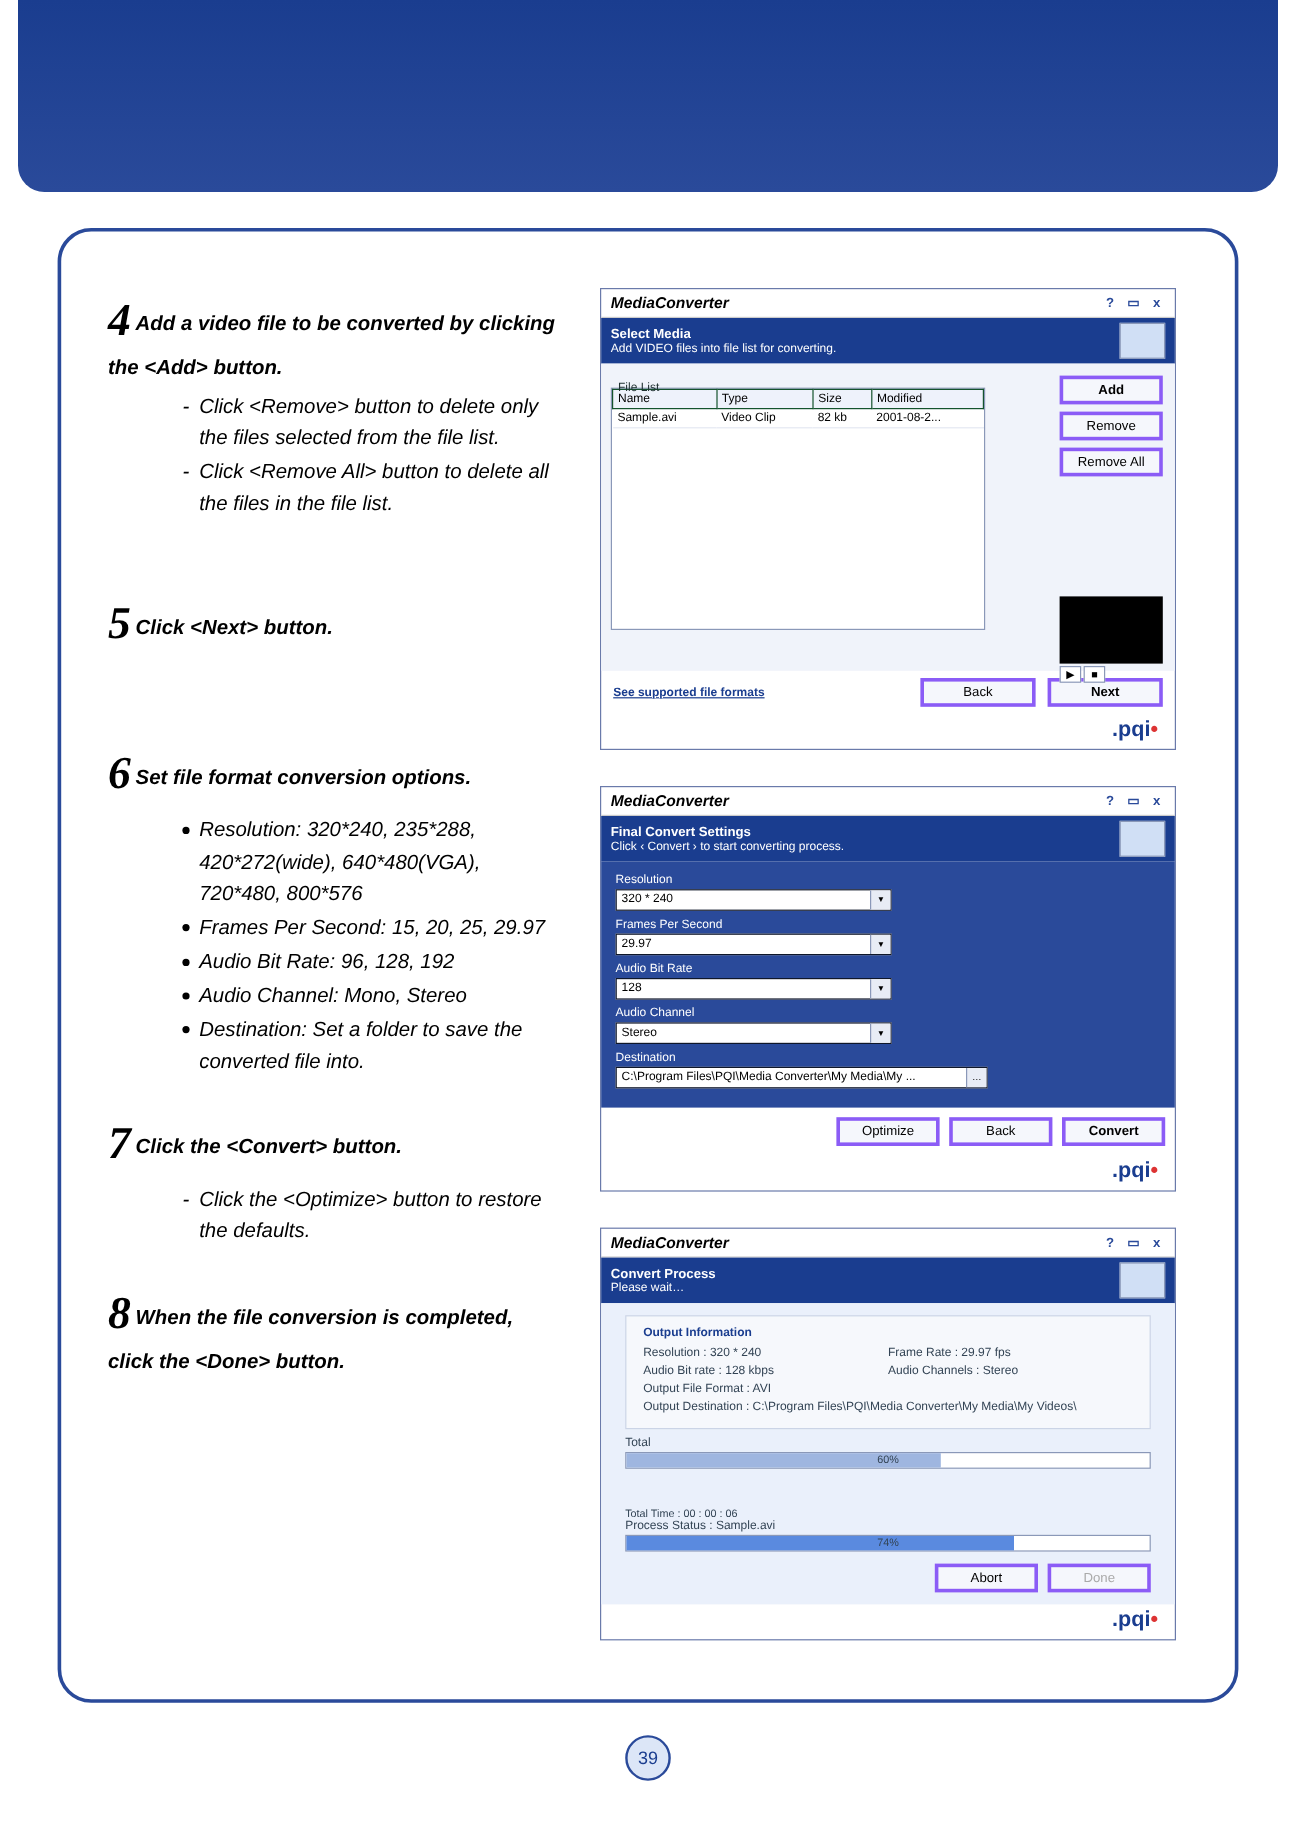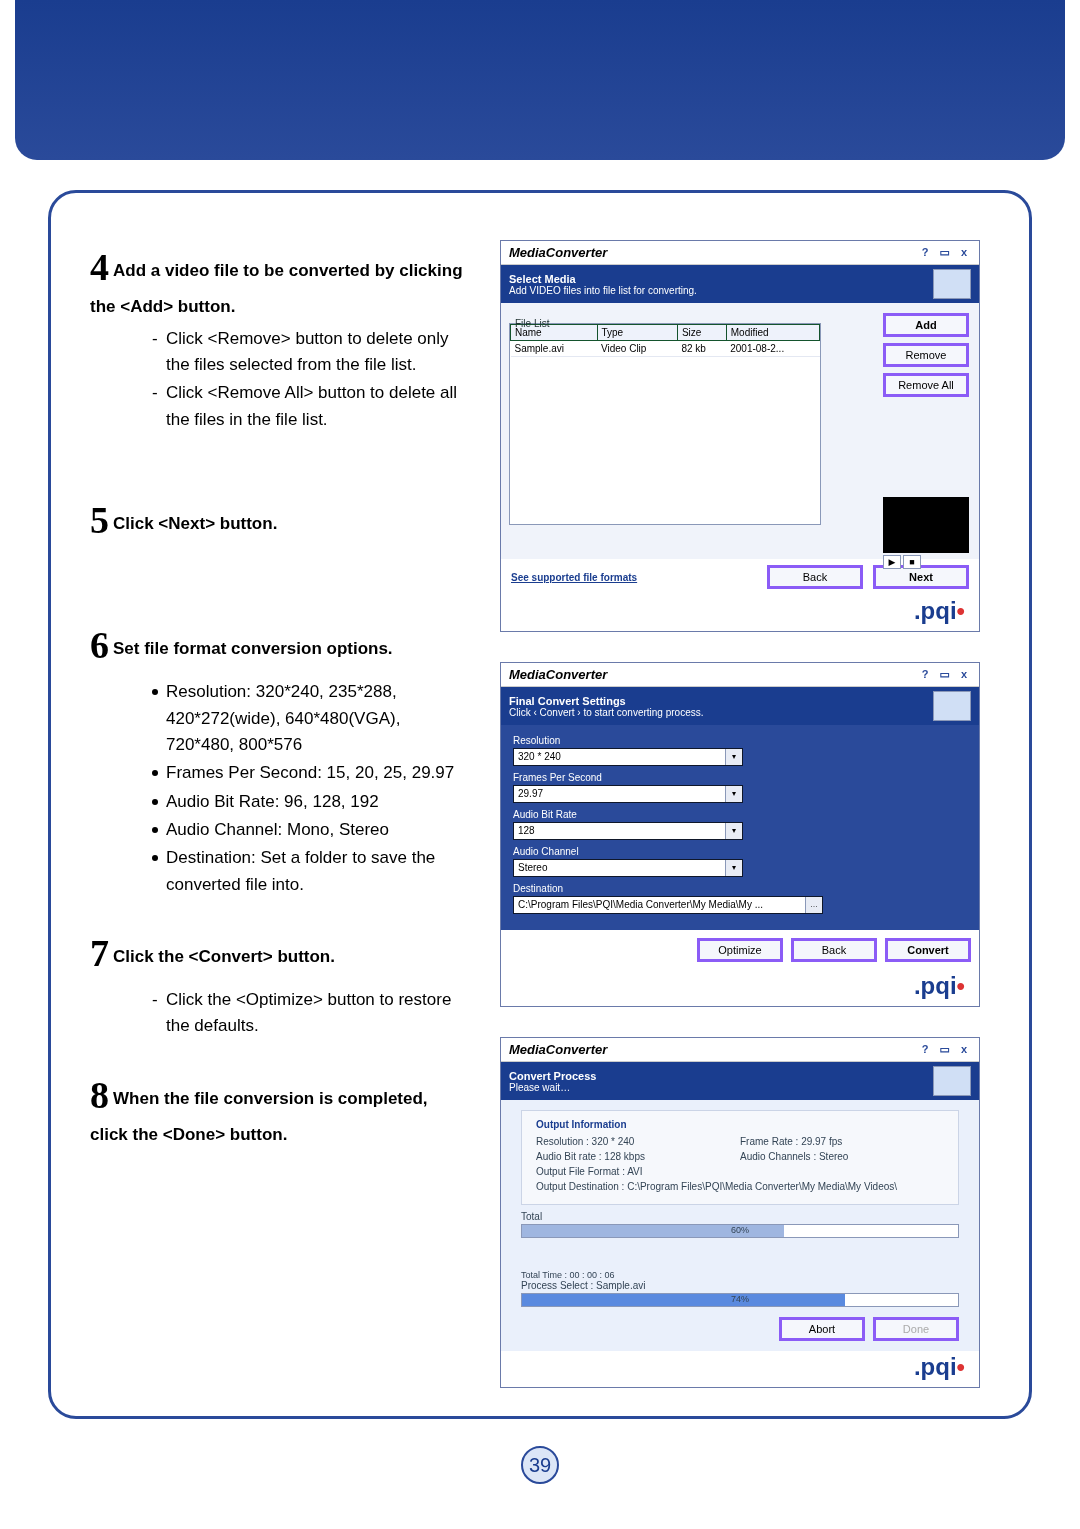--- a/index.html
+++ b/index.html
@@ -3,21 +3,21 @@
 <meta charset="utf-8">
 <style>
   html,body{margin:0;padding:0;background:#fff;}
   body{width:1080px;height:1529px;position:relative;font-family:Arial,Helvetica,sans-serif;}
   .top-band{background:#1a3d8f;background:linear-gradient(#1a3d8f,#2a4a9a);height:160px;border-radius:0 0 22px 22px;margin:0 15px;}
   .page-frame{position:absolute;left:48px;right:48px;top:190px;bottom:110px;border:3px solid #2a4a9a;border-radius:28px;}
   .content{position:absolute;left:90px;top:240px;width:910px;}
   .two-col{display:flex;gap:30px;}
   .left-col{flex:0 0 380px;}
   .right-col{flex:0 0 480px;}
-  .step{margin-bottom:28px;}
+  .step{margin-bottom:28px;font-style:italic;}
   .step-head{font-weight:bold;color:#000;font-size:17px;line-height:1.45;}
   .big-num{font-family:"Times New Roman",serif;font-size:38px;font-weight:bold;display:inline-block;vertical-align:-4px;margin-right:4px;}
   .sub{margin:6px 0 0 22px;font-size:17px;line-height:1.55;}
   .sub li{list-style:none;position:relative;padding-left:14px;margin-bottom:2px;}
   .sub li.dash::before{content:"-";position:absolute;left:0;}
   .sub li.dot::before{content:"";position:absolute;left:0;top:10px;width:6px;height:6px;background:#000;border-radius:50%;}
   
   .app{border:1px solid #6a7aaa;background:#fff;font-size:11px;margin-bottom:30px;}
   .titlebar{display:flex;align-items:center;padding:4px 8px;border-bottom:1px solid #ccc;}
   .titlebar .t{font-weight:bold;font-style:italic;font-size:13px;flex:1;}
@@ -27,21 +27,21 @@
   .bluehead .s{font-size:10px;}
   .app-body{padding:8px;position:relative;min-height:240px;background:#f0f3fa;}
   .app-body2{background:linear-gradient(#eaf0fb,#d0dff5);}
   .sidebtns{position:absolute;right:10px;top:10px;width:86px;}
   .btn{border:3px solid #8b5cf6;background:#f5f7fc;text-align:center;padding:3px 0;margin-bottom:6px;font-size:11px;cursor:default;}
   .btn.bold{font-weight:bold;}
   .app-bottom{display:flex;justify-content:space-between;align-items:center;padding:6px 10px;}
   .link{color:#1a3d8f;text-decoration:underline;font-size:10px;font-weight:bold;}
   .navbtns{display:flex;gap:10px;}
   .navbtns .btn{width:90px;margin:0;}
-  .brand{text-align:right;padding:2px 14px 6px 0;font-weight:bold;font-size:24px;color:#1a3d8f;}
+  .brand{text-align:right;padding:2px 14px 6px 0;font-weight:bold;font-size:18px;color:#1a3d8f;}
   .brand .dot{color:#d33;}
   
   .filelist{border:1px solid #8a98b8;background:#fff;width:310px;height:200px;}
   .filelist table{width:100%;border-collapse:collapse;font-size:10px;}
   .filelist th{border:1px solid #14532d;background:#eef2fb;font-weight:normal;padding:2px 4px;text-align:left;}
   .filelist td{border-bottom:1px solid #e4e8f2;padding:2px 4px;}
   .filelist-label{position:relative;top:6px;left:6px;font-size:10px;color:#233;}
   .preview{background:#000;width:86px;height:56px;margin-top:100px;}
   .pctrl{display:flex;gap:2px;margin-top:2px;}
   .pctrl span{border:1px solid #8a98b8;background:#fff;width:16px;height:12px;display:flex;align-items:center;justify-content:center;font-size:9px;}
@@ -58,21 +58,21 @@
   .outinfo .row{display:flex;margin-bottom:4px;justify-content:flex-end;}
   .outinfo .row span{flex:1;}
   .totalbox{margin:4px 20px 0 20px;font-size:10px;color:#345;}
   .totalbox .bar{height:12px;border:1px solid #8a98b8;background:#fff;position:relative;margin:2px 0;}
   .totalbox .bar .fill{background:#9fb6e0;height:100%;}
   .totalbox .bar .pct{position:absolute;left:50%;top:0;transform:translateX(-50%);font-size:9px;}
   .totalbox .tt{text-align:left;font-size:9px;margin-top:32px;}
   .proc-btns{display:flex;justify-content:flex-end;gap:8px;padding:8px 20px;}
   .proc-btns .btn{width:80px;margin:0;}
   .proc-btns .btn.dis{color:#aaa;}
-  .page-num{position:absolute;left:50%;bottom:45px;transform:translateX(-50%);width:34px;height:34px;border:2px solid #2a4a9a;border-radius:50%;background:#dce6f7;display:flex;align-items:center;justify-content:center;color:#1a3d8f;font-size:20px;}
+  .page-num{position:absolute;left:50%;bottom:45px;transform:translateX(-50%);width:34px;height:34px;border:2px solid #2a4a9a;border-radius:50%;background:#dce6f7;display:flex;align-items:center;justify-content:center;color:#1a3d8f;font-size:15px;}
   .icon-box{width:36px;height:28px;background:#d0dff5;border:1px solid #8a98b8;margin-left:auto;}
 </style>
 </head>
 <body>
 
 <div class="top-band"></div>
 <div class="page-frame"></div>
 
 <div class="content">
  <div class="two-col">
@@ -241,21 +241,21 @@
                 <span style="flex:2">Output Destination : C:\Program Files\PQI\Media Converter\My Media\My Videos\</span>
               </div>
        </div>
        <div class="totalbox">
          <div>Total</div>
          <div class="bar">
                 <div class="fill" style="width:60%"></div>
                 <span class="pct">60%</span>
               </div>
          <div class="tt">Total Time : 00 : 00 : 06</div>
-         <div>Process Select : Sample.avi</div>
+         <div>Process Status : Sample.avi</div>
          <div class="bar">
                 <div class="fill" style="width:74%;background:#5a8adf"></div>
                 <span class="pct">74%</span>
               </div>
        </div>
        <div class="proc-btns">
          <div class="btn">Abort</div>
          <div class="btn dis">Done</div>
        </div>
      </div>

